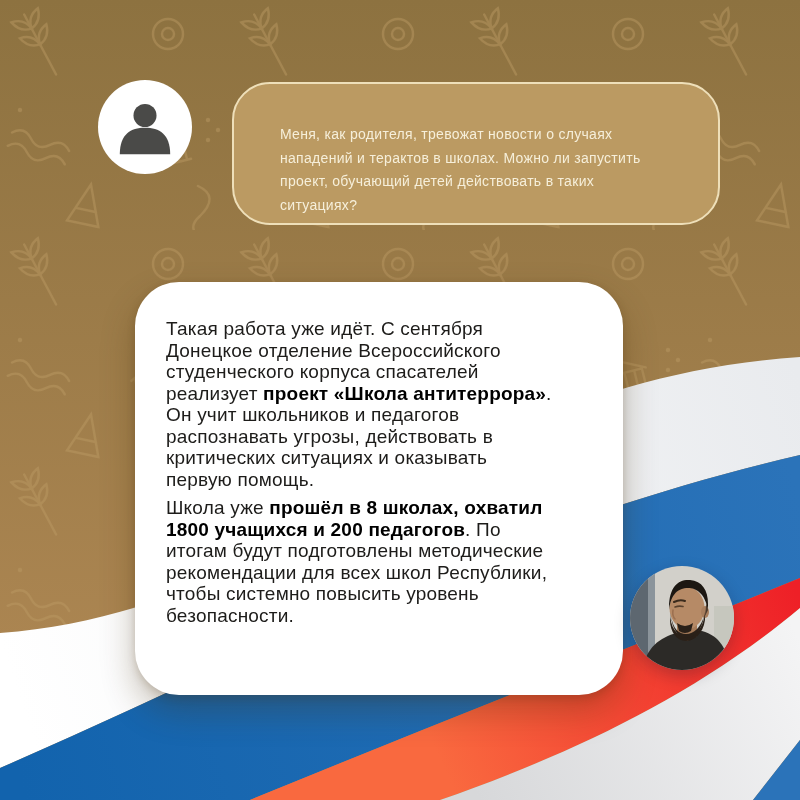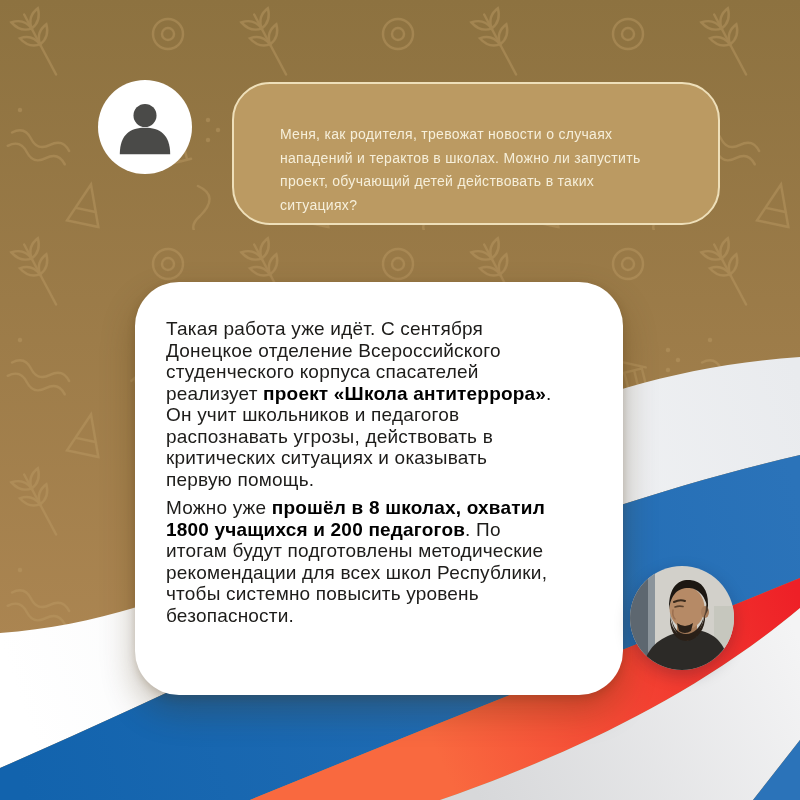--- a/index.html
+++ b/index.html
@@ -131,21 +131,21 @@
       </g>
     </svg>
   </div>
 
   <div class="q-bubble">
     <p>Меня, как родителя, тревожат новости о слу­чаях нападений и терактов в школах. Можно ли запустить проект, обучающий детей дей­ствовать в таких ситуациях?</p>
   </div>
 
   <div class="card">
     <p><span>Такая работа уже идёт. С сентября Донецкое отделение Всероссийского студенческого корпуса спасателей реализует </span><b>проект «Школа антитеррора»</b><span>. Он учит школьников и педагогов распознавать угрозы, действовать в критических ситуациях и оказывать первую помощь.</span></p>
-    <p><span>Можно уже </span><b>прошёл в 8 школах, охватил 1800 учащихся и 200 педагогов</b><span>. По итогам будут подготовлены методические рекомендации для всех школ Республики, чтобы системно повысить уровень безопасности.</span></p>
+    <p><span>Школа уже </span><b>прошёл в 8 школах, охватил 1800 учащихся и 200 педагогов</b><span>. По итогам будут подготовлены методические рекомендации для всех школ Республики, чтобы системно повысить уровень безопасности.</span></p>
   </div>
 
   <div class="photo">
     <svg viewBox="0 0 104 104" aria-hidden="true">
       <rect x="0" y="0" width="104" height="104" style="fill:var(--c-photo-bg,#d2d0ca)"></rect>
       <rect x="0" y="0" width="18" height="104" style="fill:var(--c-photo-frame,#5d6770)"></rect>
       <rect x="18" y="0" width="7" height="104" fill="#8b949b"></rect>
       <rect x="84" y="40" width="20" height="64" fill="#c6c7be"></rect>
 
       <path d="M12,104 C16,82 30,71 47,67 L72,65 C90,70 97,83 100,104 Z" style="fill:var(--c-photo-jacket,#2c2a27)"></path>

